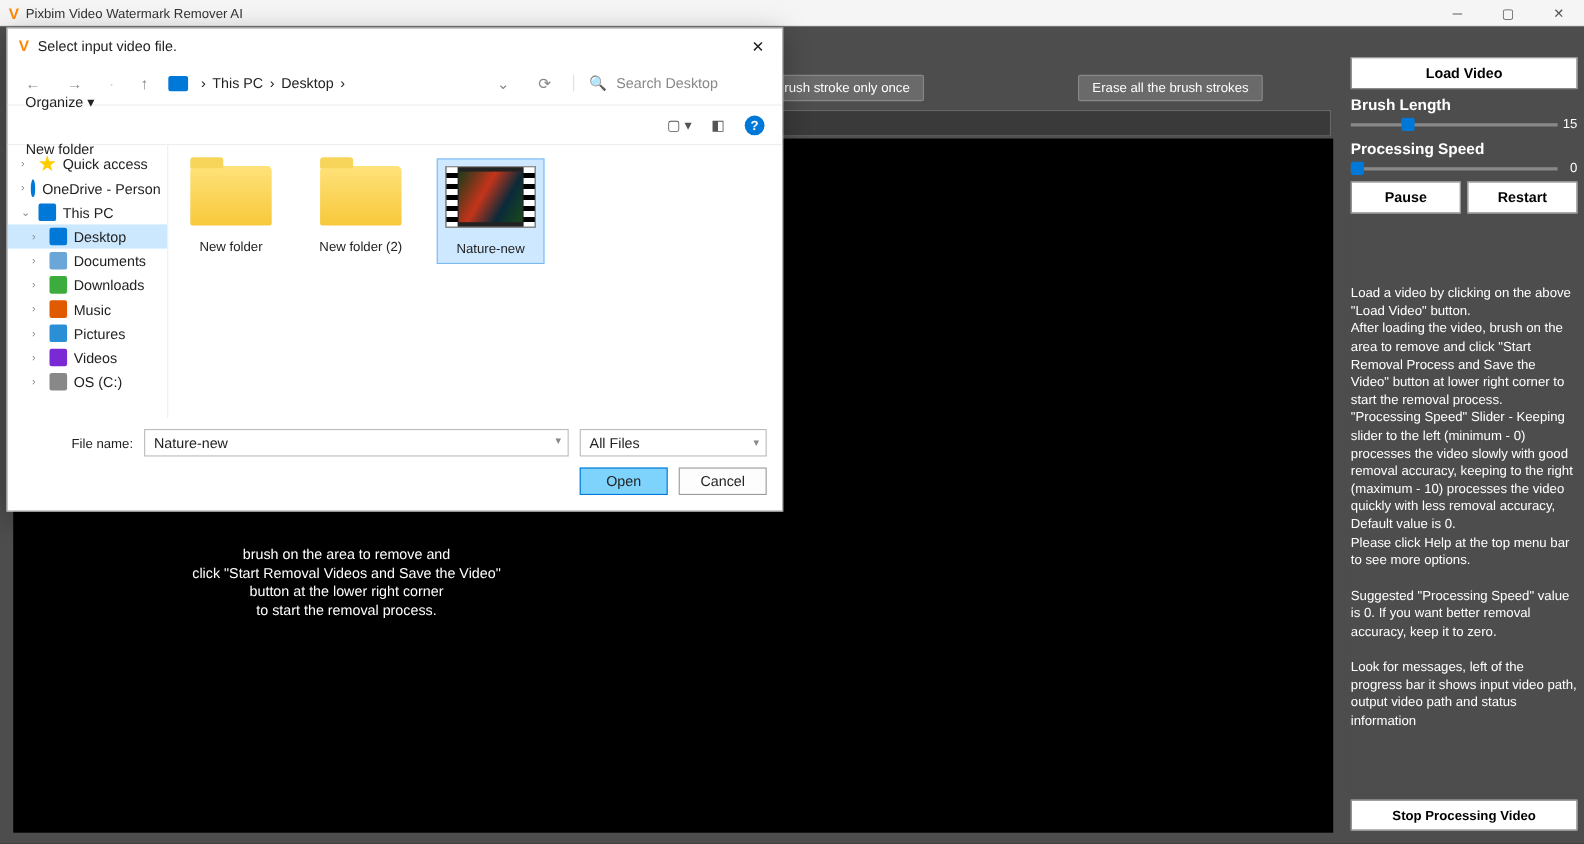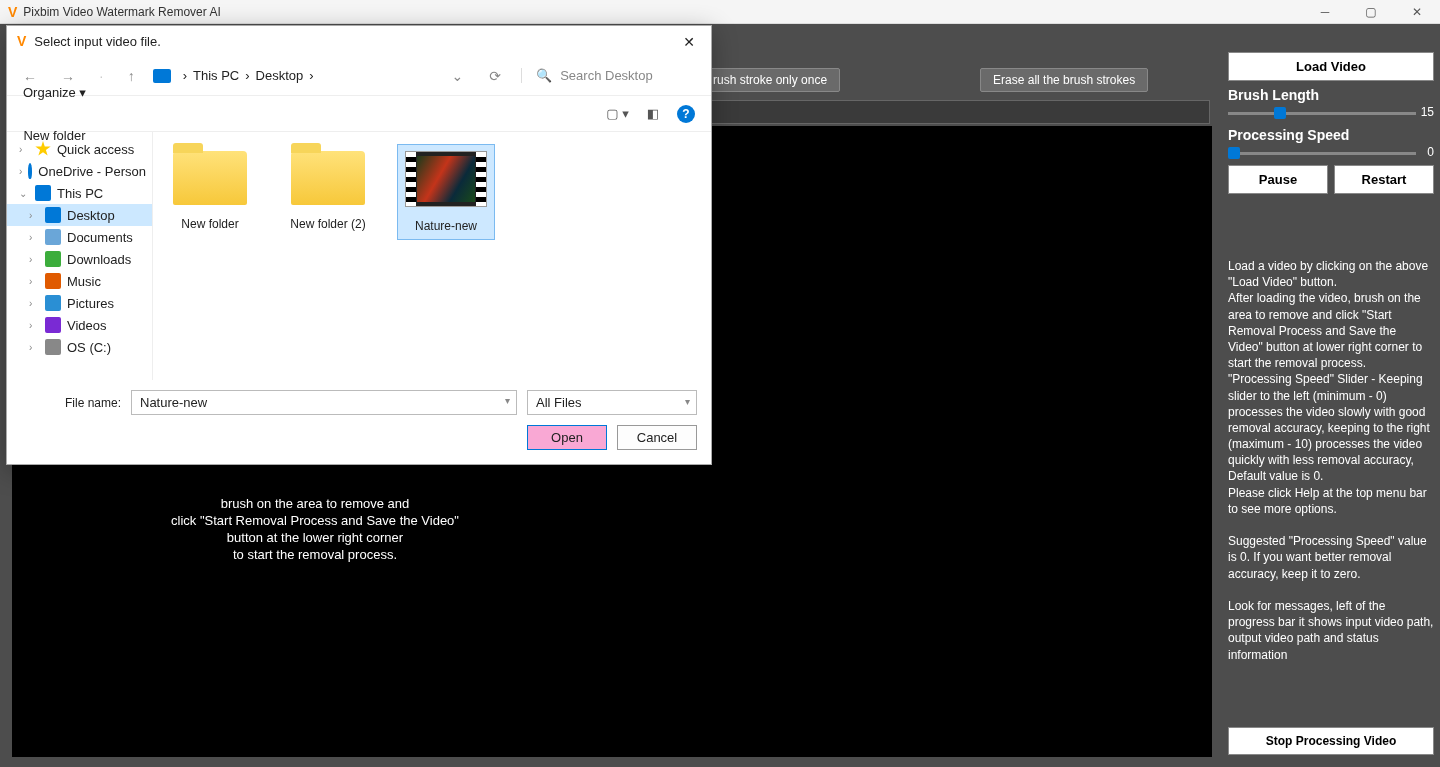--- a/index.html
+++ b/index.html
@@ -77,21 +77,21 @@
 .file-label { font-size: 12px; }
 .dialog-footer { padding: 10px 14px 14px; }
 .fn-row { display: flex; align-items: center; gap: 10px; margin-bottom: 10px; }
 .fn-label { width: 100px; text-align: right; font-size: 12px; }
 .fn-input { flex: 1; border: 1px solid #bbb; padding: 4px 8px; font-size: 13px; position: relative; }
 .fn-input .dd { position: absolute; right: 6px; top: 4px; color: #888; font-size: 10px; }
 .filter-sel { width: 170px; border: 1px solid #bbb; padding: 4px 8px; font-size: 13px; position: relative; }
 .filter-sel .dd { position: absolute; right: 6px; top: 5px; color: #888; font-size: 10px; }
 .btn-row2 { display: flex; justify-content: flex-end; gap: 10px; }
 .dlg-btn { width: 80px; padding: 4px 0; border: 1px solid #999; background: #fdfdfd; text-align: center; font-size: 13px; cursor: pointer; }
-.dlg-btn.primary { border: 1px solid #0078d7; background: #f9a8d4; text-align: center; }
+.dlg-btn.primary { border: 1px solid #0078d7; background: #7dd3fc; text-align: center; }
 </style>
 </head>
 <body>
 
 <div class="titlebar">
   <span class="logo">V</span>
   <span>Pixbim Video Watermark Remover AI</span>
   <div class="window-controls">
     <div class="win-btn">─</div>
     <div class="win-btn">▢</div>
@@ -104,21 +104,21 @@
   <div style="position:absolute; top:44px; left:700px; right:232px; display:flex; gap:140px;">
     <div class="top-btn">rush stroke only once</div>
     <div class="top-btn">Erase all the brush strokes</div>
   </div>
   <div style="position:absolute; top:76px; left:12px; width:1198px; height:24px; background:#3a3a3a; border:1px solid #666;"></div>
   <div style="position:absolute; top:122px; left:712px; color:#ccc; font-size:13px;">age view</div>
 
   <div class="video-area"></div>
 
   <div class="help-text" style="white-space:pre-line;">brush on the area to remove and
-click "Start Removal Process and Save the Video"
+click "Start Removal Videos and Save the Video"
 button at the lower right corner
 to start the removal process.</div>
 
   <div class="right-panel">
     <div class="btn">Load Video</div>
     <div class="label">Brush Length</div>
     <div class="slider-row">
       <div class="slider-track"></div>
       <div class="slider-thumb" style="left:46px;"></div>
       <div class="slider-val">15</div>

